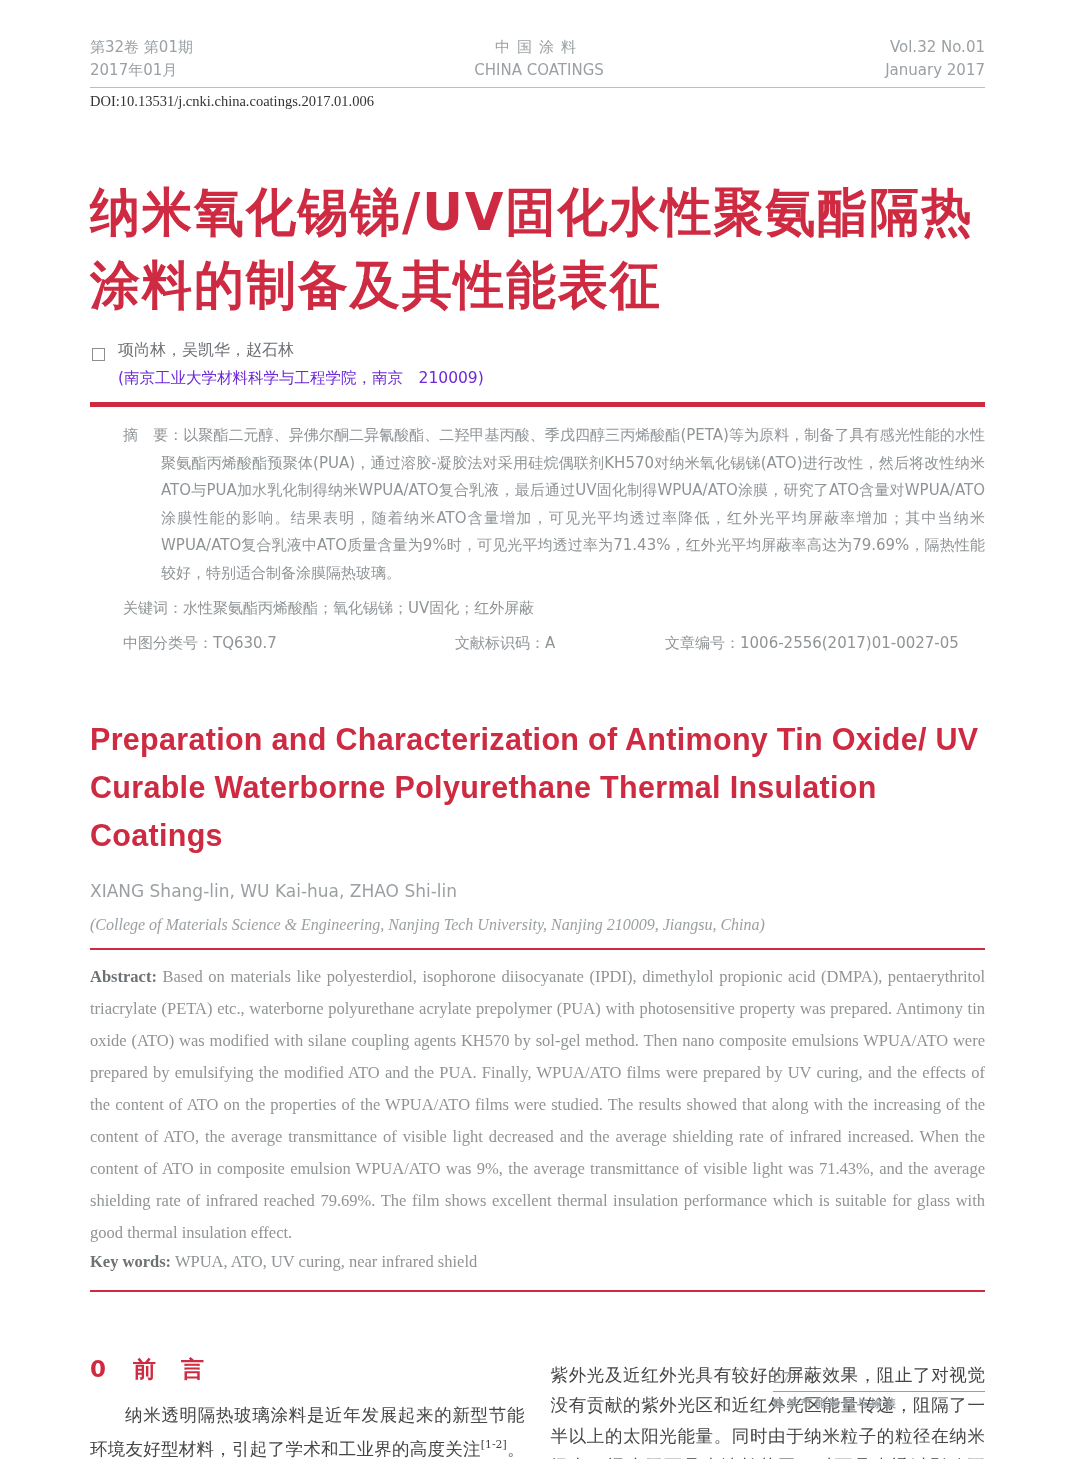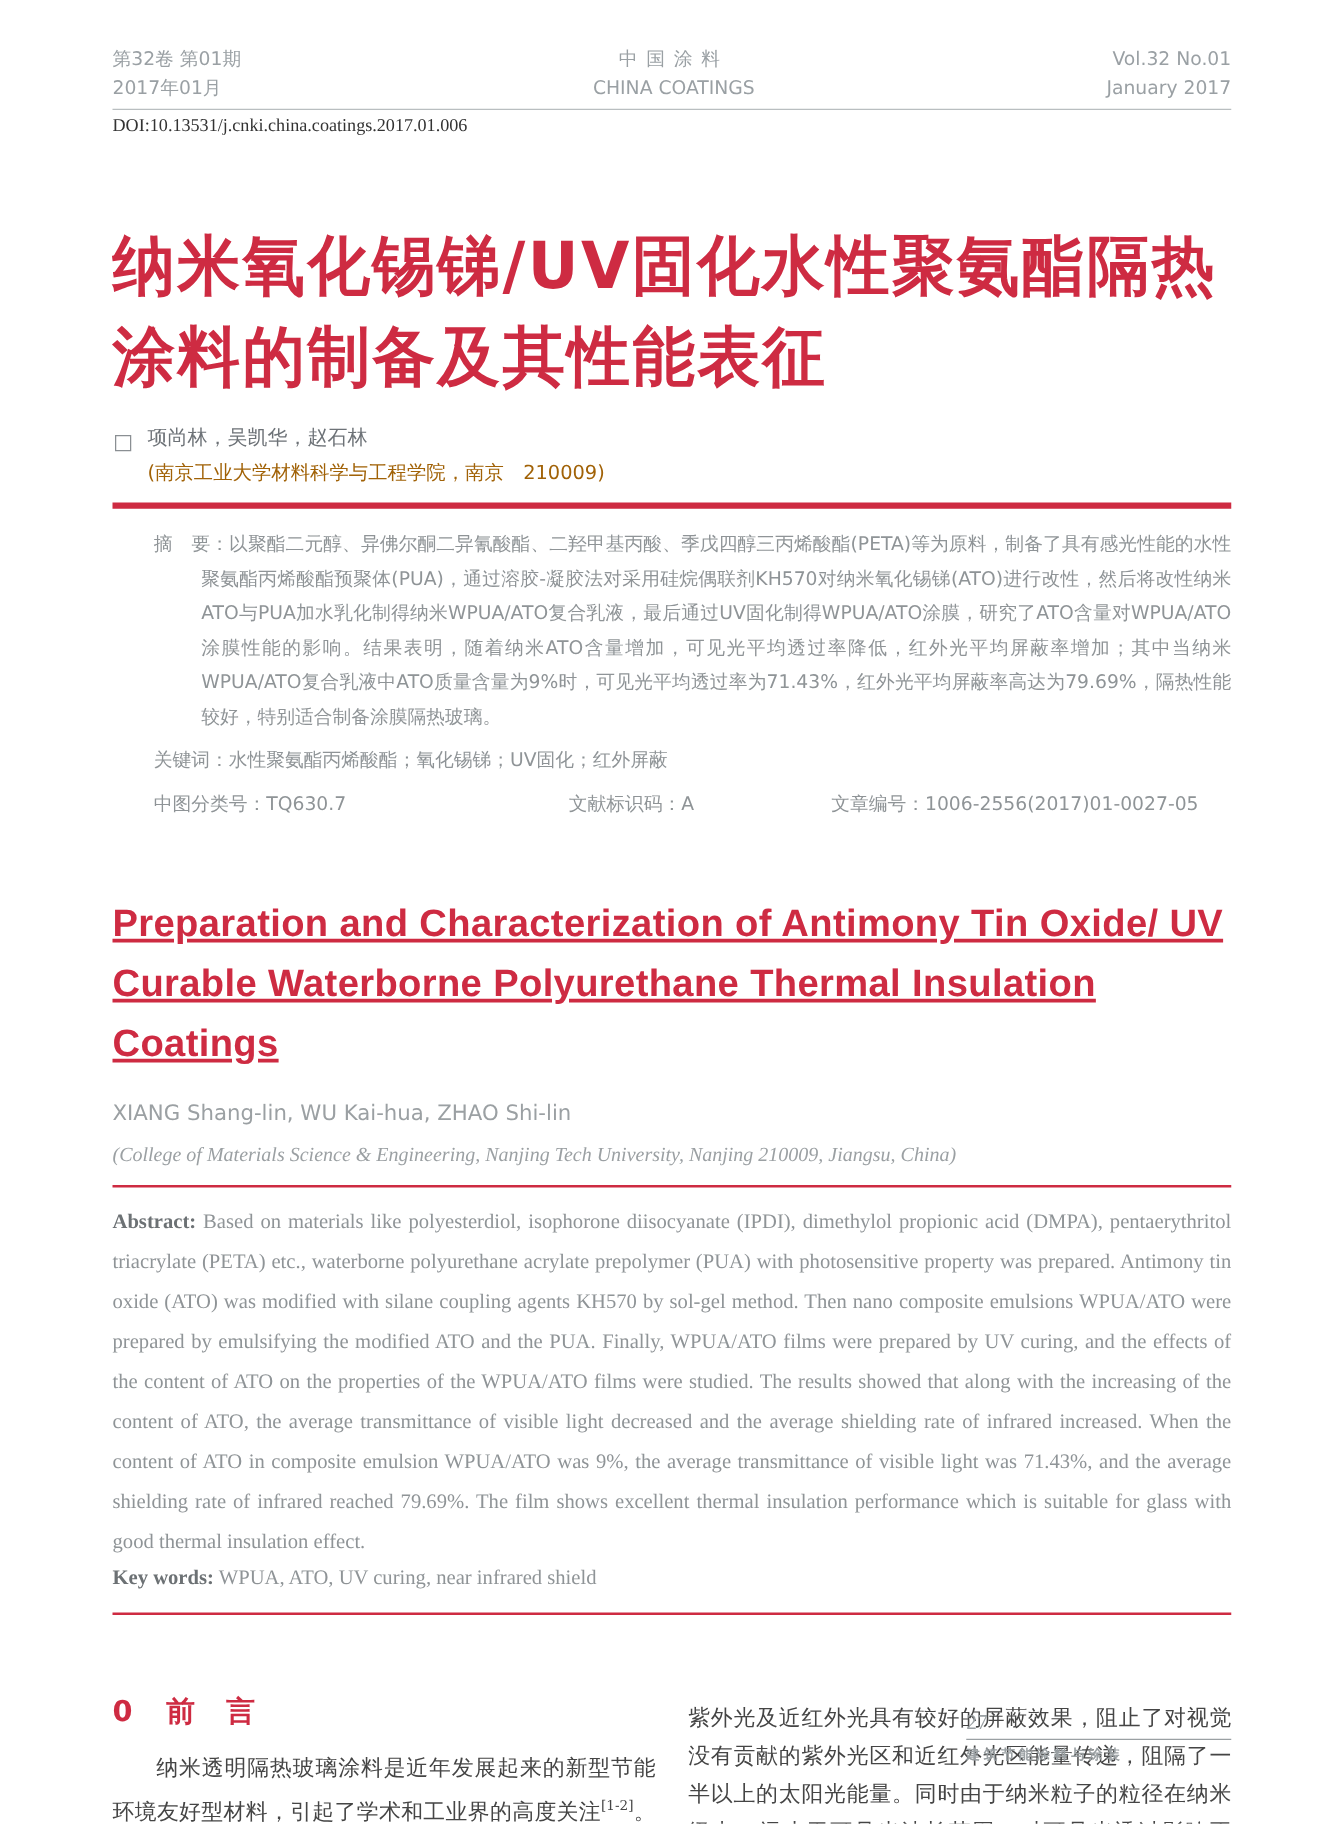--- a/index.html
+++ b/index.html
@@ -23,34 +23,34 @@
   
   .title-cn { margin-top:66px; color:#ce2b42; font-weight:900;
     font-size:50px; line-height:70px; letter-spacing:2px;
     font-family:"DejaVu Sans",sans-serif; transform:scaleY(1.04); transform-origin:left top; }
 
   
   .authors-cn { margin-top:24px; color:#6d7277; font-size:16px; }
   .authors-row { display:flex; align-items:flex-end; }
   .marker-box { width:13px; height:13px; border:1.5px solid #8a8f93; display:inline-block;
     margin:4px 13px 0 2px; flex:0 0 auto; }
-  .affil-cn { margin-top:7px; padding-left:28px; font-size:15.5px; color:#a16207; }
+  .affil-cn { margin-top:7px; padding-left:28px; font-size:15.5px; color:#6d28d9; }
   .rule-thick { height:5px; background:#ce2b42; margin-top:13px; }
 
   
   .abs-cn { margin:15px 0 0 33px; color:#8f9497; font-size:15px; line-height:27.5px;
     text-align:justify; padding-left:38px; text-indent:-38px; }
   .kw-cn { margin:8px 0 0 33px; color:#8f9497; font-size:15px; line-height:27px; }
   .class-row { margin:8px 0 0 33px; color:#8f9497; font-size:15px; line-height:27px; white-space:nowrap; }
   .class-row .c1 { display:inline-block; width:332px; }
   .class-row .c2 { display:inline-block; width:210px; }
 
   
   .title-en { margin-top:58px; color:#ce2b42; font-weight:bold; font-size:30.5px;
-    line-height:48px; letter-spacing:0.3px; font-family:"Liberation Sans","DejaVu Sans",sans-serif;text-decoration:underline; }
+    line-height:48px; letter-spacing:0.3px; font-family:"Liberation Sans","DejaVu Sans",sans-serif; }
   .authors-en { margin-top:22px; color:#9ba0a3; font-size:17px; }
   .affil-en { margin-top:15px; color:#9ba0a3; font-size:16px;
     font-family:"Liberation Serif","DejaVu Serif",serif; font-style:italic; }
   .rule-thin { height:2px; background:#ce2b42; margin-top:14px; }
 
   
   .abs-en { margin-top:11px; color:#8f9497; font-size:16.5px; line-height:32px;
     text-align:justify; font-family:"Liberation Serif","DejaVu Serif",serif; }
   .abs-en .lbl, .kw-en .lbl { font-weight:bold; color:#6c7174; }
   .kw-en { color:#8f9497; font-size:16.5px; line-height:26.5px;

